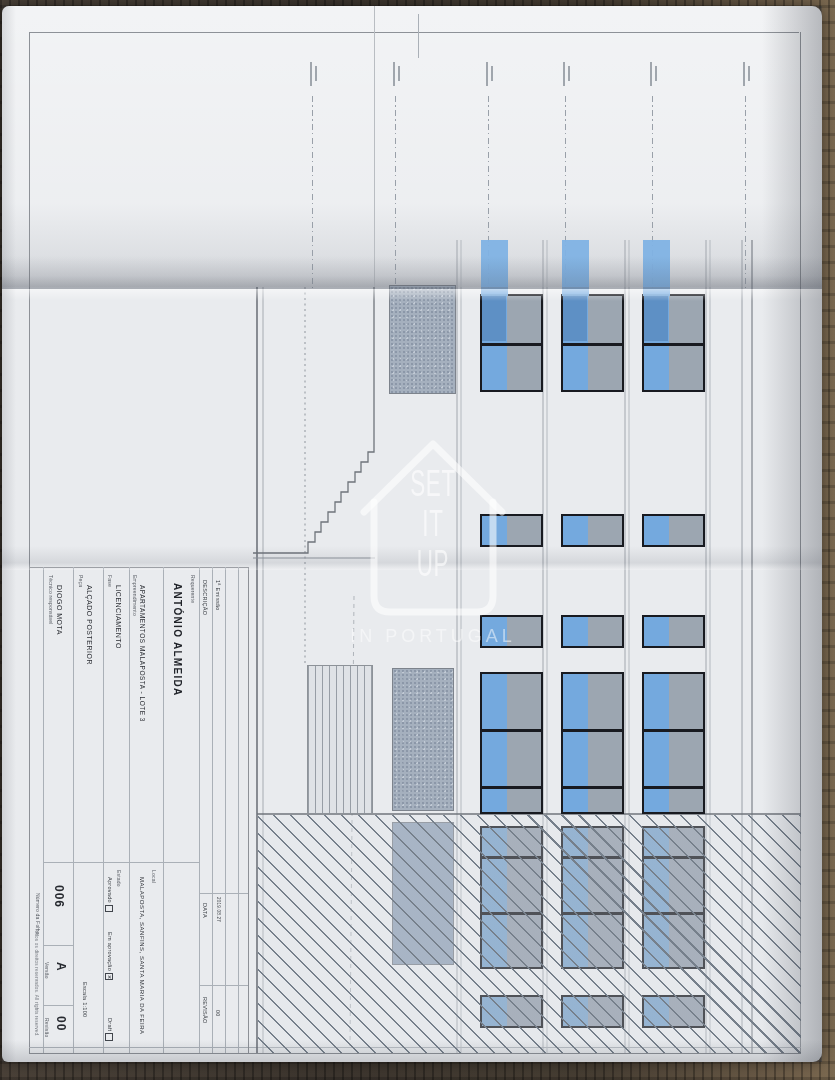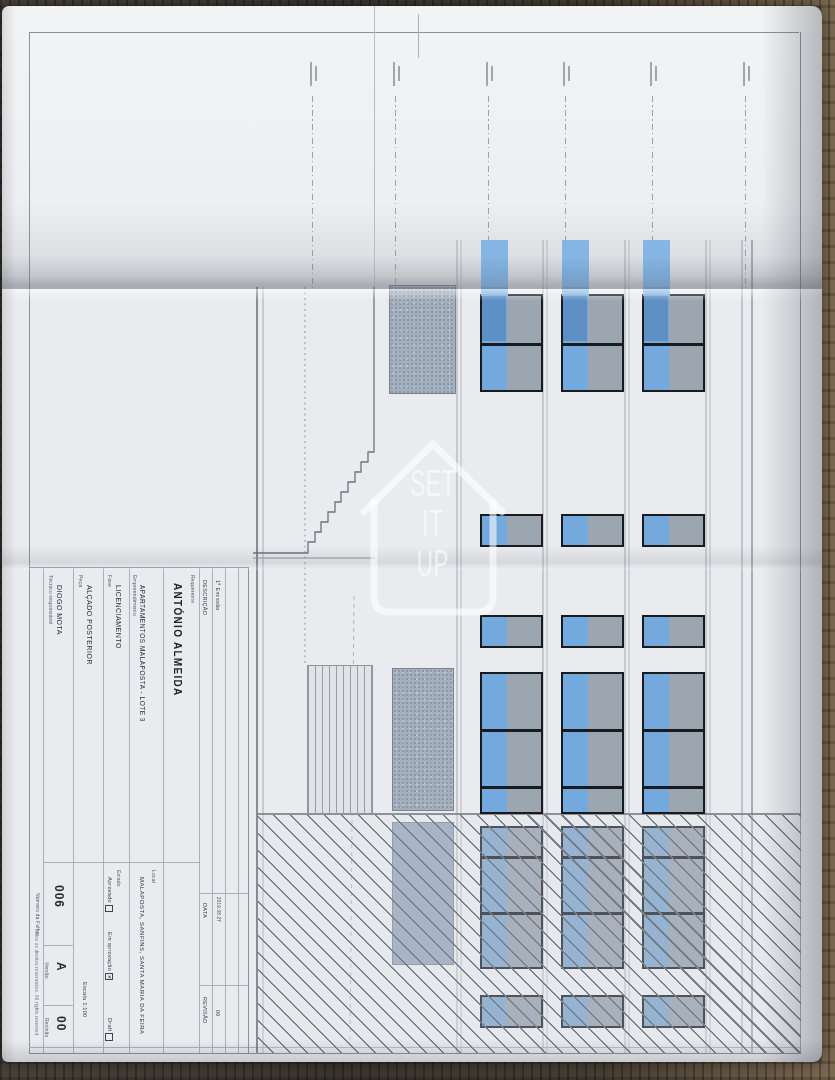--- a/index.html
+++ b/index.html
@@ -284,15 +284,16 @@
   <div class="abs" id="wm">
     <svg class="abs" style="left:348px;top:428px;" width="180" height="200" viewBox="0 0 180 200">
       <g fill="none" stroke="rgba(255,255,255,.58)" stroke-width="7" stroke-linecap="round" stroke-linejoin="round">
         <path d="M 16,84 L 85,16 L 154,84"></path>
         <path d="M 26,74 L 26,168 Q 26,184 42,184 L 129,184 Q 145,184 145,168 L 145,74"></path>
       </g>
     </svg>
     <div class="wmtxt wmbig" style="left:383px;top:465px;width:100px;">SET</div>
     <div class="wmtxt wmbig" style="left:383px;top:505px;width:100px;">IT</div>
     <div class="wmtxt wmbig" style="left:383px;top:545px;width:100px;">UP</div>
+    <div class="wmtxt wmsmall" style="left:333px;top:626px;width:200px;">IN PORTUGAL</div>
   </div>
 
 </div>
 
 </body></html>

